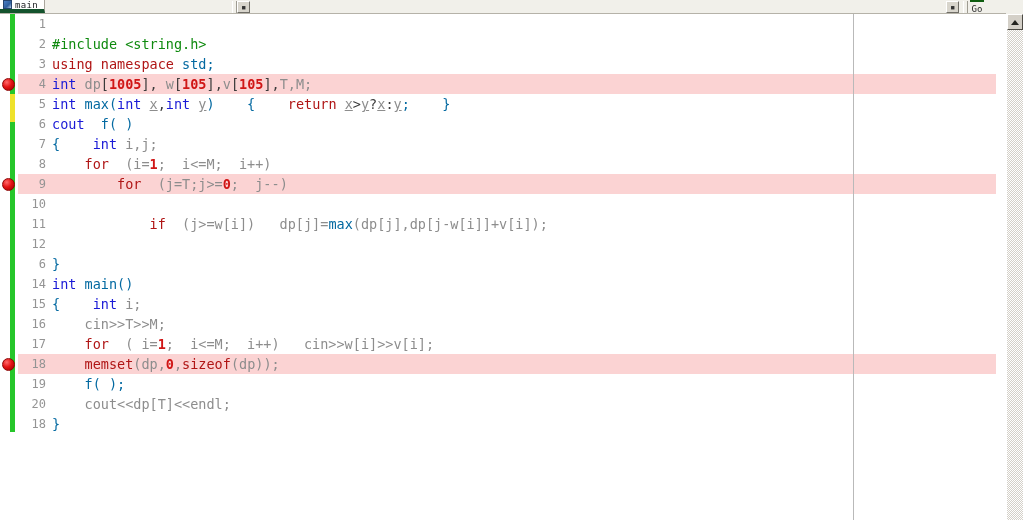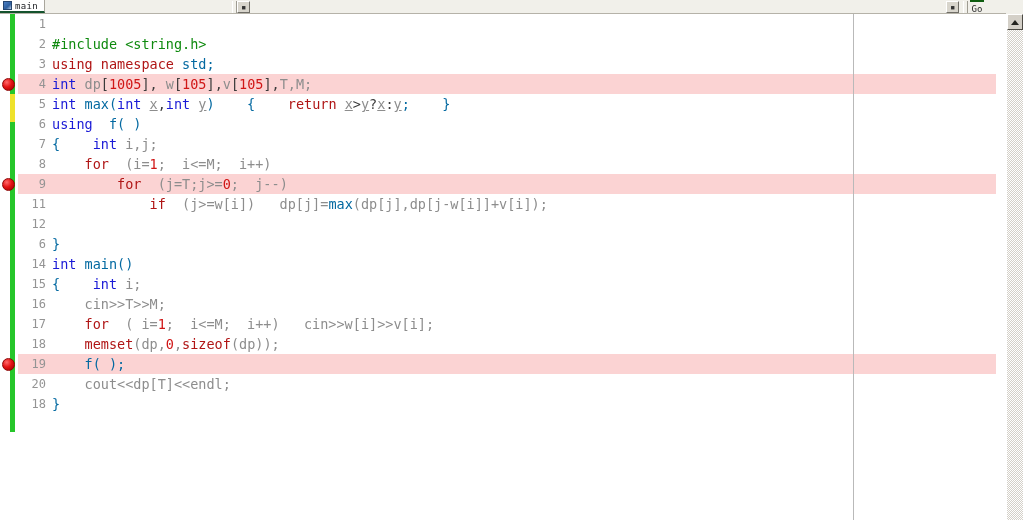--- a/index.html
+++ b/index.html
@@ -36,21 +36,21 @@
   .tab {
     position: absolute;
     left: 0; top: 0;
     height: 13px;
     padding: 0 6px 0 3px;
     display: flex;
     align-items: center;
     gap: 3px;
     background: #ffffff;
     border-right: 1px solid #a9a69c;
-    border-bottom: 2px solid #14532d;
+    border-bottom: 4px solid #14532d;
     box-sizing: border-box;
   }
   .tab-icon {
     width: 9px; height: 9px;
     background: linear-gradient(135deg, #4b7fc4 0%, #2f5f9e 60%, #b8cde6 100%);
     border: 1px solid #26456f;
     box-sizing: border-box;
     flex: 0 0 auto;
   }
   .tab-label {
@@ -223,21 +223,21 @@
     font-size: 13.5px;
     line-height: 20px;
     color: #3a3a3a;
     white-space: pre;
   }
 
   
   .t-pre   { color: #0f8a0f; }            
   .t-kw    { color: #1a1ad6; font-weight: normal; }  
   .t-kw2   { color: #b01515; text-align: center; }            
-  .t-num   { color: #d01616; }            
+  .t-num   { color: #d01616; font-weight: bold; }            
   .t-id    { color: #8d8d8d; }            
   .t-pun   { color: #3a3a3a; }            
   .t-dark  { color: #0369a1; }
   .t-und   { color: #8d8d8d; text-decoration: underline; text-decoration-color: #8d8d8d; }
 
   
   .vscroll {
     position: absolute;
     right: 0; top: 14px;
     width: 17px;
@@ -313,24 +313,25 @@
           <div class="hl-row" style="top: 160px;"></div>
           <div class="hl-row" style="top: 340px;"></div>
         </div>
       <div class="ruler"></div>
       <div class="lines" id="lines">
           <div class="line"><span class="lineno">1</span></div>
           <div class="line"><span class="lineno">2</span><span class="linetext"><span class="t-pre">#include &lt;string.h&gt;</span></span></div>
           <div class="line"><span class="lineno">3</span><span class="linetext"><span class="t-kw2">using namespace </span><span class="t-dark">std;</span></span></div>
           <div class="line"><span class="lineno">4</span><span class="linetext"><span class="t-kw">int </span><span class="t-id">dp</span><span class="t-pun">[</span><span class="t-num">1005</span><span class="t-pun">], </span><span class="t-id">w</span><span class="t-pun">[</span><span class="t-num">105</span><span class="t-pun">],</span><span class="t-id">v</span><span class="t-pun">[</span><span class="t-num">105</span><span class="t-pun">],</span><span class="t-id">T,M;</span></span></div>
           <div class="line"><span class="lineno">5</span><span class="linetext"><span class="t-kw">int </span><span class="t-dark">max(</span><span class="t-kw">int </span><span class="t-und">x</span><span class="t-pun">,</span><span class="t-kw">int </span><span class="t-und">y</span><span class="t-dark">)    {    </span><span class="t-kw2">return </span><span class="t-und">x</span><span class="t-pun">&gt;</span><span class="t-und">y</span><span class="t-pun">?</span><span class="t-und">x</span><span class="t-pun">:</span><span class="t-und">y</span><span class="t-dark">;    }</span></span></div>
-          <div class="line"><span class="lineno">6</span><span class="linetext"><span class="t-kw">using </span><span class="t-dark"> f( )</span></span></div>
+          <div class="line"><span class="lineno">6</span><span class="linetext"><span class="t-kw">cout </span><span class="t-dark"> f( )</span></span></div>
           <div class="line"><span class="lineno">7</span><span class="linetext"><span class="t-dark">{    </span><span class="t-kw">int </span><span class="t-id">i,j;</span></span></div>
           <div class="line"><span class="lineno">8</span><span class="linetext"><span class="t-pun">    </span><span class="t-kw2">for </span><span class="t-id"> (</span><span class="t-id">i=</span><span class="t-num">1</span><span class="t-id">;  i&lt;=M;  i++)</span></span></div>
           <div class="line"><span class="lineno">9</span><span class="linetext"><span class="t-pun">        </span><span class="t-kw2">for </span><span class="t-id"> (</span><span class="t-id">j=T;j&gt;=</span><span class="t-num">0</span><span class="t-id">;  j--)</span></span></div>
+          <div class="line"><span class="lineno">10</span><span class="linetext"><span class="t-pun"></span></span></div>
           <div class="line"><span class="lineno">11</span><span class="linetext"><span class="t-pun">            </span><span class="t-kw2">if </span><span class="t-id"> (j&gt;=w[i])   </span><span class="t-id">dp[j]=</span><span class="t-dark">max</span><span class="t-id">(dp[j],dp[j-w[i]]+v[i]);</span></span></div>
           <div class="line"><span class="lineno">12</span><span class="linetext"><span class="t-pun"></span></span></div>
           <div class="line"><span class="lineno">6</span><span class="linetext"><span class="t-dark">}</span></span></div>
           <div class="line"><span class="lineno">14</span><span class="linetext"><span class="t-kw">int </span><span class="t-dark">main()</span></span></div>
           <div class="line"><span class="lineno">15</span><span class="linetext"><span class="t-dark">{    </span><span class="t-kw">int </span><span class="t-id">i;</span></span></div>
           <div class="line"><span class="lineno">16</span><span class="linetext"><span class="t-id">    cin&gt;&gt;T&gt;&gt;M;</span></span></div>
           <div class="line"><span class="lineno">17</span><span class="linetext"><span class="t-pun">    </span><span class="t-kw2">for </span><span class="t-id"> ( i=</span><span class="t-num">1</span><span class="t-id">;  i&lt;=M;  i++)   cin&gt;&gt;w[i]&gt;&gt;v[i];</span></span></div>
           <div class="line"><span class="lineno">18</span><span class="linetext"><span class="t-pun">    </span><span class="t-kw2">memset</span><span class="t-id">(dp,</span><span class="t-num">0</span><span class="t-id">,</span><span class="t-kw2">sizeof</span><span class="t-id">(dp));</span></span></div>
           <div class="line"><span class="lineno">19</span><span class="linetext"><span class="t-dark">    f( );</span></span></div>
           <div class="line"><span class="lineno">20</span><span class="linetext"><span class="t-id">    cout&lt;&lt;dp[T]&lt;&lt;endl;</span></span></div>

